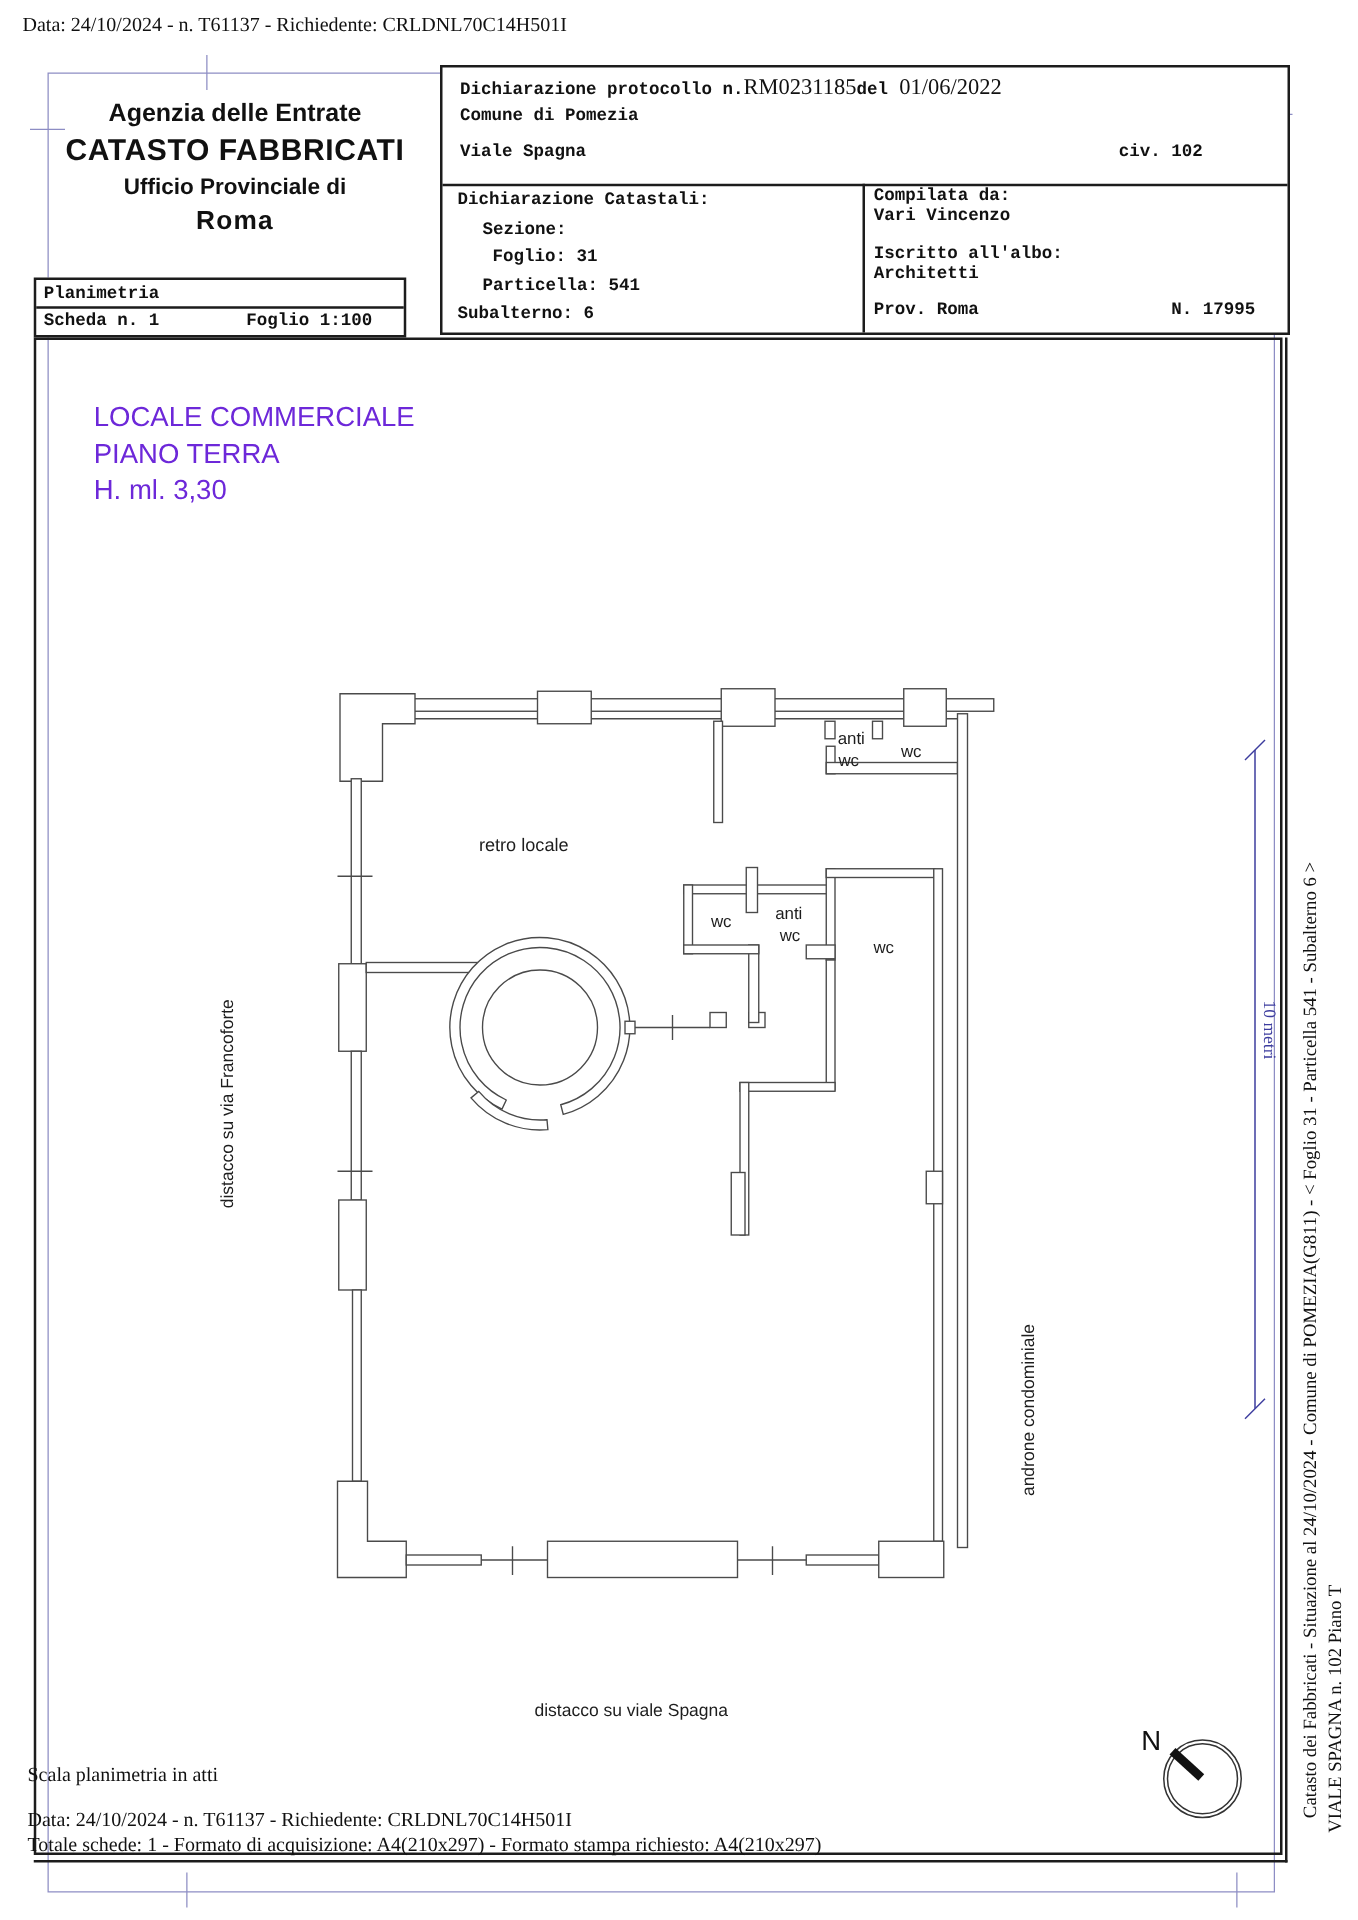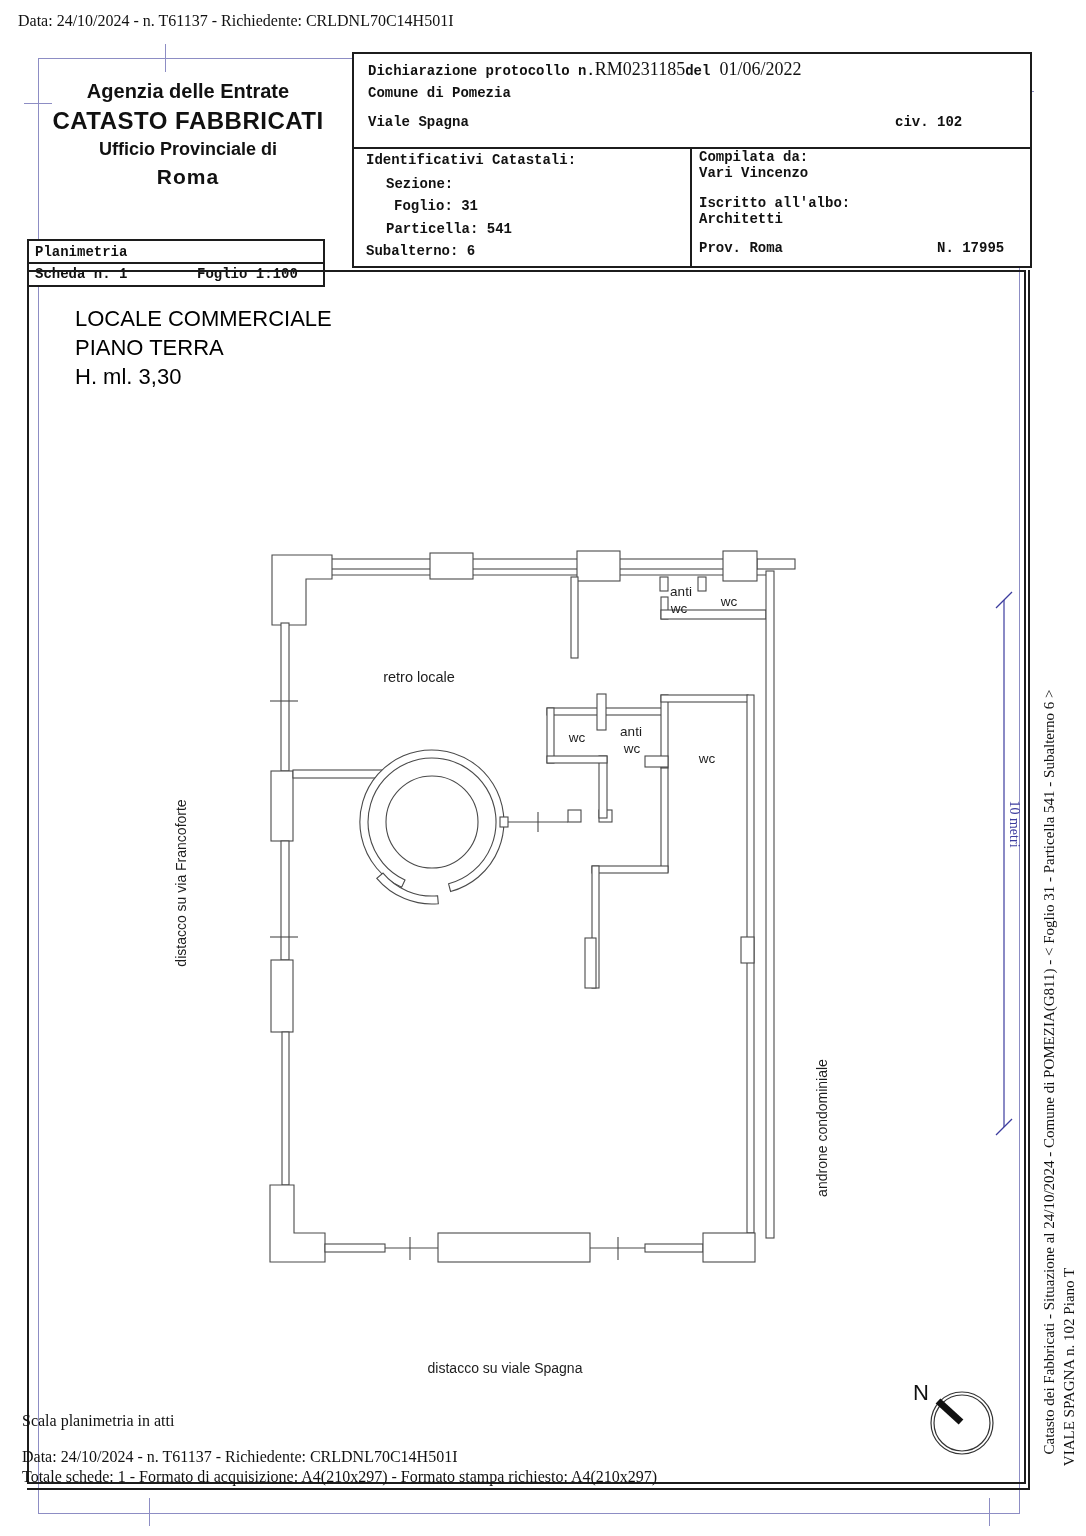--- a/index.html
+++ b/index.html
@@ -31,57 +31,57 @@
 <div class="abs tickv" style="left:149px;top:1498px;height:28px;"></div>
 <div class="abs tickv" style="left:989px;top:1498px;height:28px;"></div>
 
 <div class="abs" style="left:48px;top:78px;width:280px;text-align:center;font-weight:bold;">
   <div style="font-size:20px;line-height:27px;">Agenzia delle Entrate</div>
   <div style="font-size:24px;line-height:31px;letter-spacing:0.5px;">CATASTO FABBRICATI</div>
   <div style="font-size:18px;line-height:27px;">Ufficio Provinciale di</div>
   <div style="font-size:21px;line-height:27px;letter-spacing:1px;">Roma</div>
 </div>
 
-<div class="abs hdrbox" style="left:27px;top:222px;width:294px;height:44px;margin-top:17px;">
+<div class="abs hdrbox" style="left:27px;top:222px;width:294px;height:44px;">
   <div class="abs mono" style="left:6px;top:3px;">Planimetria</div>
   <div class="abs" style="left:0;top:21px;width:294px;height:0;border-top:2px solid #1c1c1c;"></div>
   <div class="abs mono" style="left:6px;top:25px;text-align:center;">Scheda n. 1</div>
   <div class="abs mono" style="left:168px;top:25px;">Foglio 1:100</div>
 </div>
 
 <div class="abs hdrbox" style="left:352px;top:52px;width:676px;height:212px;">
   <div class="abs" style="left:14px;top:5px;">
     <span class="mono">Dichiarazione protocollo n.</span><span class="serif" style="font-size:18px;">RM0231185</span><span class="mono">del</span><span class="serif" style="font-size:18px;">&nbsp;&nbsp;</span><span class="serif" style="font-size:18px;">01/06/2022</span>
   </div>
   <div class="abs mono" style="left:14px;top:31px;">Comune di Pomezia</div>
   <div class="abs mono" style="left:14px;top:60px;">Viale Spagna</div>
   <div class="abs mono" style="left:541px;top:60px;text-align:center;">civ. 102</div>
 
   <div class="abs" style="left:0;top:93px;width:676px;height:0;border-top:2px solid #1c1c1c;"></div>
   <div class="abs" style="left:336px;top:93px;width:0;height:119px;border-left:2px solid #1c1c1c;"></div>
 
-  <div class="abs mono" style="left:12px;top:98px;">Identificativi Catastali:</div>
+  <div class="abs mono" style="left:12px;top:98px;">Dichiarazione Catastali:</div>
   <div class="abs mono" style="left:32px;top:122px;">Sezione:</div>
   <div class="abs mono" style="left:40px;top:144px;">Foglio: 31</div>
   <div class="abs mono" style="left:8px;top:167px;margin-left:24px;">Particella: 541</div>
   <div class="abs mono" style="left:12px;top:189px;">Subalterno: 6</div>
 
   <div class="abs mono" style="left:345px;top:95px;">Compilata da:</div>
   <div class="abs mono" style="left:345px;top:111px;">Vari Vincenzo</div>
   <div class="abs mono" style="left:345px;top:141px;">Iscritto all'albo:</div>
   <div class="abs mono" style="left:345px;top:157px;">Architetti</div>
   <div class="abs mono" style="left:345px;top:186px;">Prov. Roma</div>
   <div class="abs mono" style="left:583px;top:186px;">N. 17995</div>
 </div>
 
 <div class="abs" style="left:27px;top:270px;width:995px;height:1210px;border:2px solid #1c1c1c;"></div>
 <div class="abs blackline" style="left:1028px;top:270px;width:2px;height:1220px;"></div>
 <div class="abs blackline" style="left:27px;top:1488px;width:1003px;height:2px;"></div>
 
-<div class="abs sans" style="left:75px;top:304px;font-size:22px;line-height:29px;color:#000000;">
+<div class="abs sans" style="left:75px;top:319px;font-size:22px;line-height:29px;color:#6d28d9;">
   <div>LOCALE COMMERCIALE</div>
   <div>PIANO TERRA</div>
   <div>H. ml. 3,30</div>
 </div>
 
 <svg class="abs" style="left:250px;top:540px;" width="575" height="740" viewBox="250 540 575 740" fill="none" stroke="#4a4a4a" stroke-width="1.1">
 
   <line x1="330" y1="575" x2="766" y2="575"></line>
   <rect x="330" y="559" width="427" height="10" fill="#fff"></rect>
   <rect x="757" y="559" width="38" height="10" fill="#fff"></rect>

